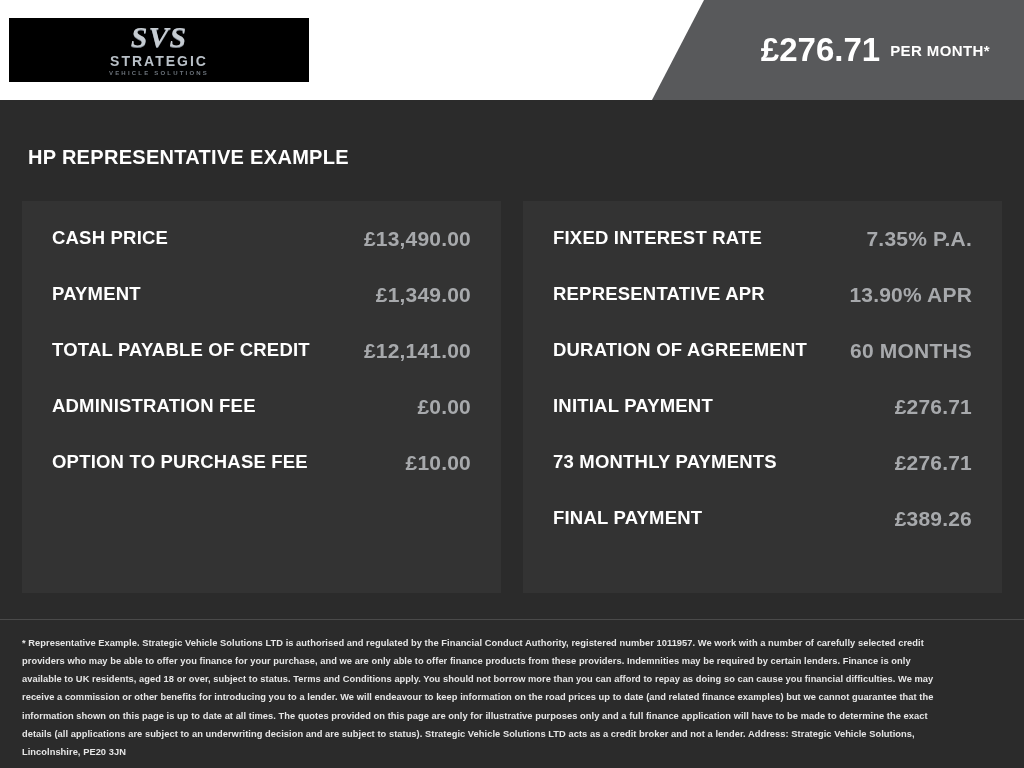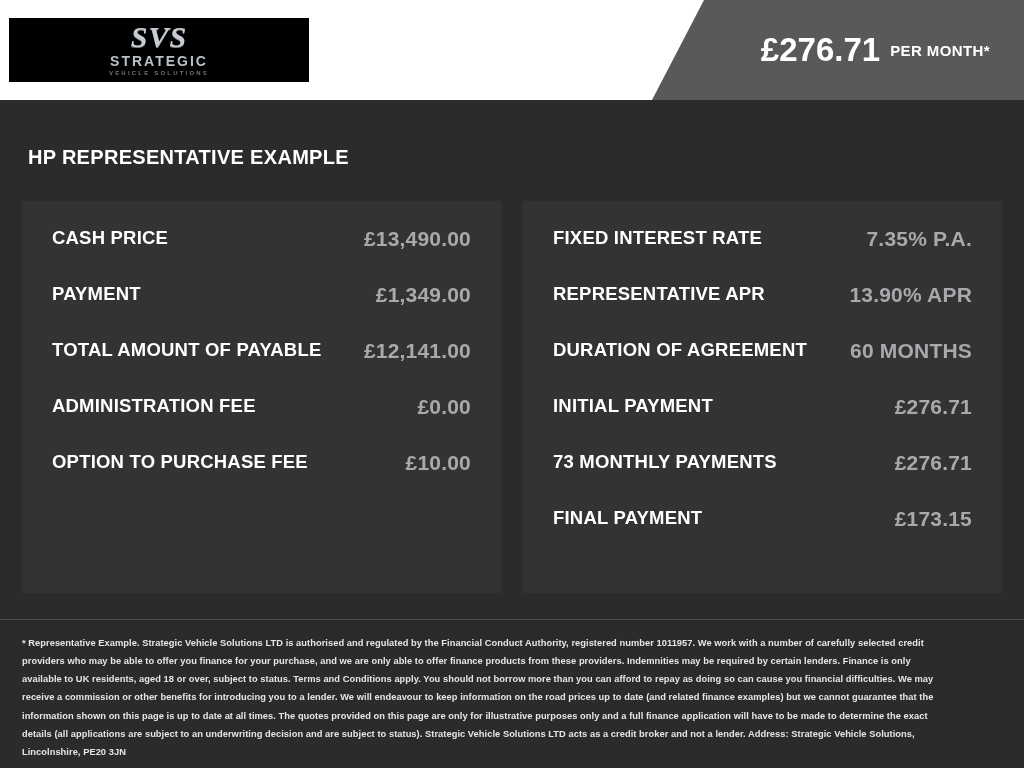--- a/index.html
+++ b/index.html
@@ -191,21 +191,21 @@
       <div class="card">
         <div class="row">
           <span class="row-label">CASH PRICE</span>
           <span class="row-value">£13,490.00</span>
         </div>
         <div class="row">
           <span class="row-label">PAYMENT</span>
           <span class="row-value">£1,349.00</span>
         </div>
         <div class="row">
-          <span class="row-label">TOTAL AMOUNT OF PAYABLE</span>
+          <span class="row-label">TOTAL PAYABLE OF CREDIT</span>
           <span class="row-value">£12,141.00</span>
         </div>
         <div class="row">
           <span class="row-label">ADMINISTRATION FEE</span>
           <span class="row-value">£0.00</span>
         </div>
         <div class="row">
           <span class="row-label">OPTION TO PURCHASE FEE</span>
           <span class="row-value">£10.00</span>
         </div>
@@ -227,21 +227,21 @@
         <div class="row">
           <span class="row-label">INITIAL PAYMENT</span>
           <span class="row-value">£276.71</span>
         </div>
         <div class="row">
           <span class="row-label">73 MONTHLY PAYMENTS</span>
           <span class="row-value">£276.71</span>
         </div>
         <div class="row">
           <span class="row-label">FINAL PAYMENT</span>
-          <span class="row-value">£173.15</span>
+          <span class="row-value">£389.26</span>
         </div>
       </div>
 
     </div>
   </div>
 
   <div class="divider"></div>
   <p class="disclaimer">* Representative Example. Strategic Vehicle Solutions LTD is authorised and regulated by the Financial Conduct Authority, registered number 1011957. We work with a number of carefully selected credit providers who may be able to offer you finance for your purchase, and we are only able to offer finance products from these providers. Indemnities may be required by certain lenders. Finance is only available to UK residents, aged 18 or over, subject to status. Terms and Conditions apply. You should not borrow more than you can afford to repay as doing so can cause you financial difficulties. We may receive a commission or other benefits for introducing you to a lender. We will endeavour to keep information on the road prices up to date (and related finance examples) but we cannot guarantee that the information shown on this page is up to date at all times. The quotes provided on this page are only for illustrative purposes only and a full finance application will have to be made to determine the exact details (all applications are subject to an underwriting decision and are subject to status). Strategic Vehicle Solutions LTD acts as a credit broker and not a lender. Address: Strategic Vehicle Solutions, Lincolnshire, PE20 3JN</p>
 
 </div>

